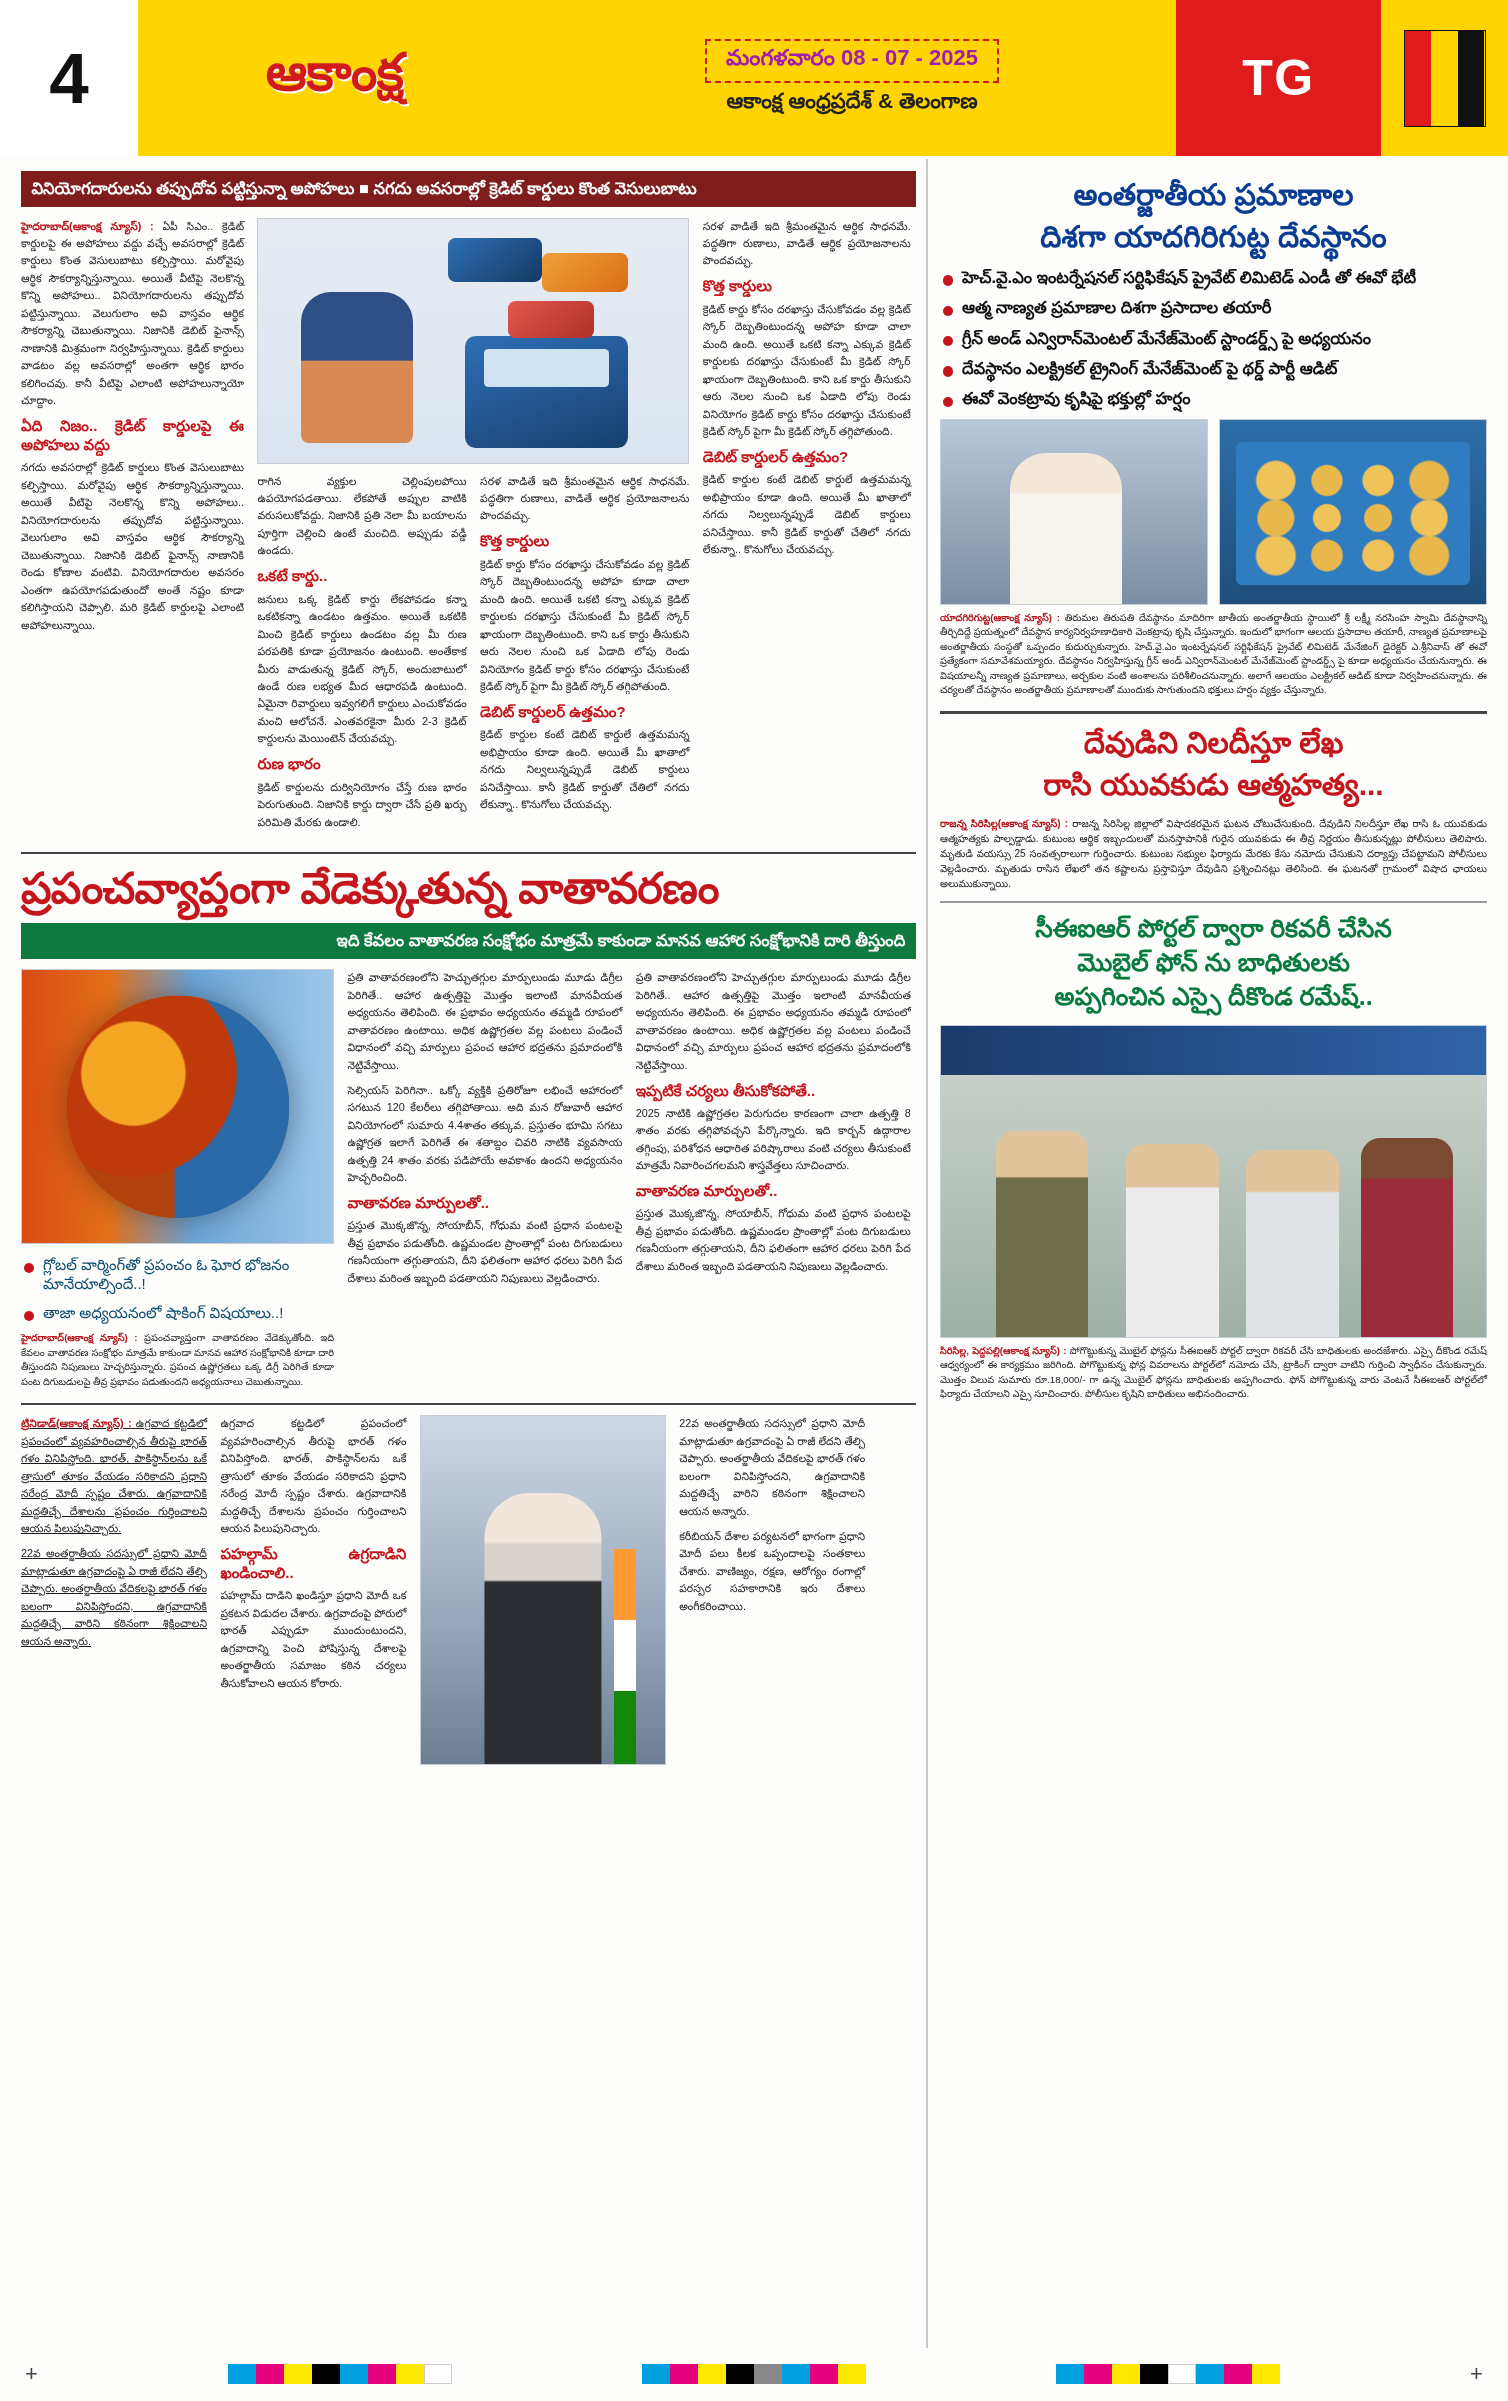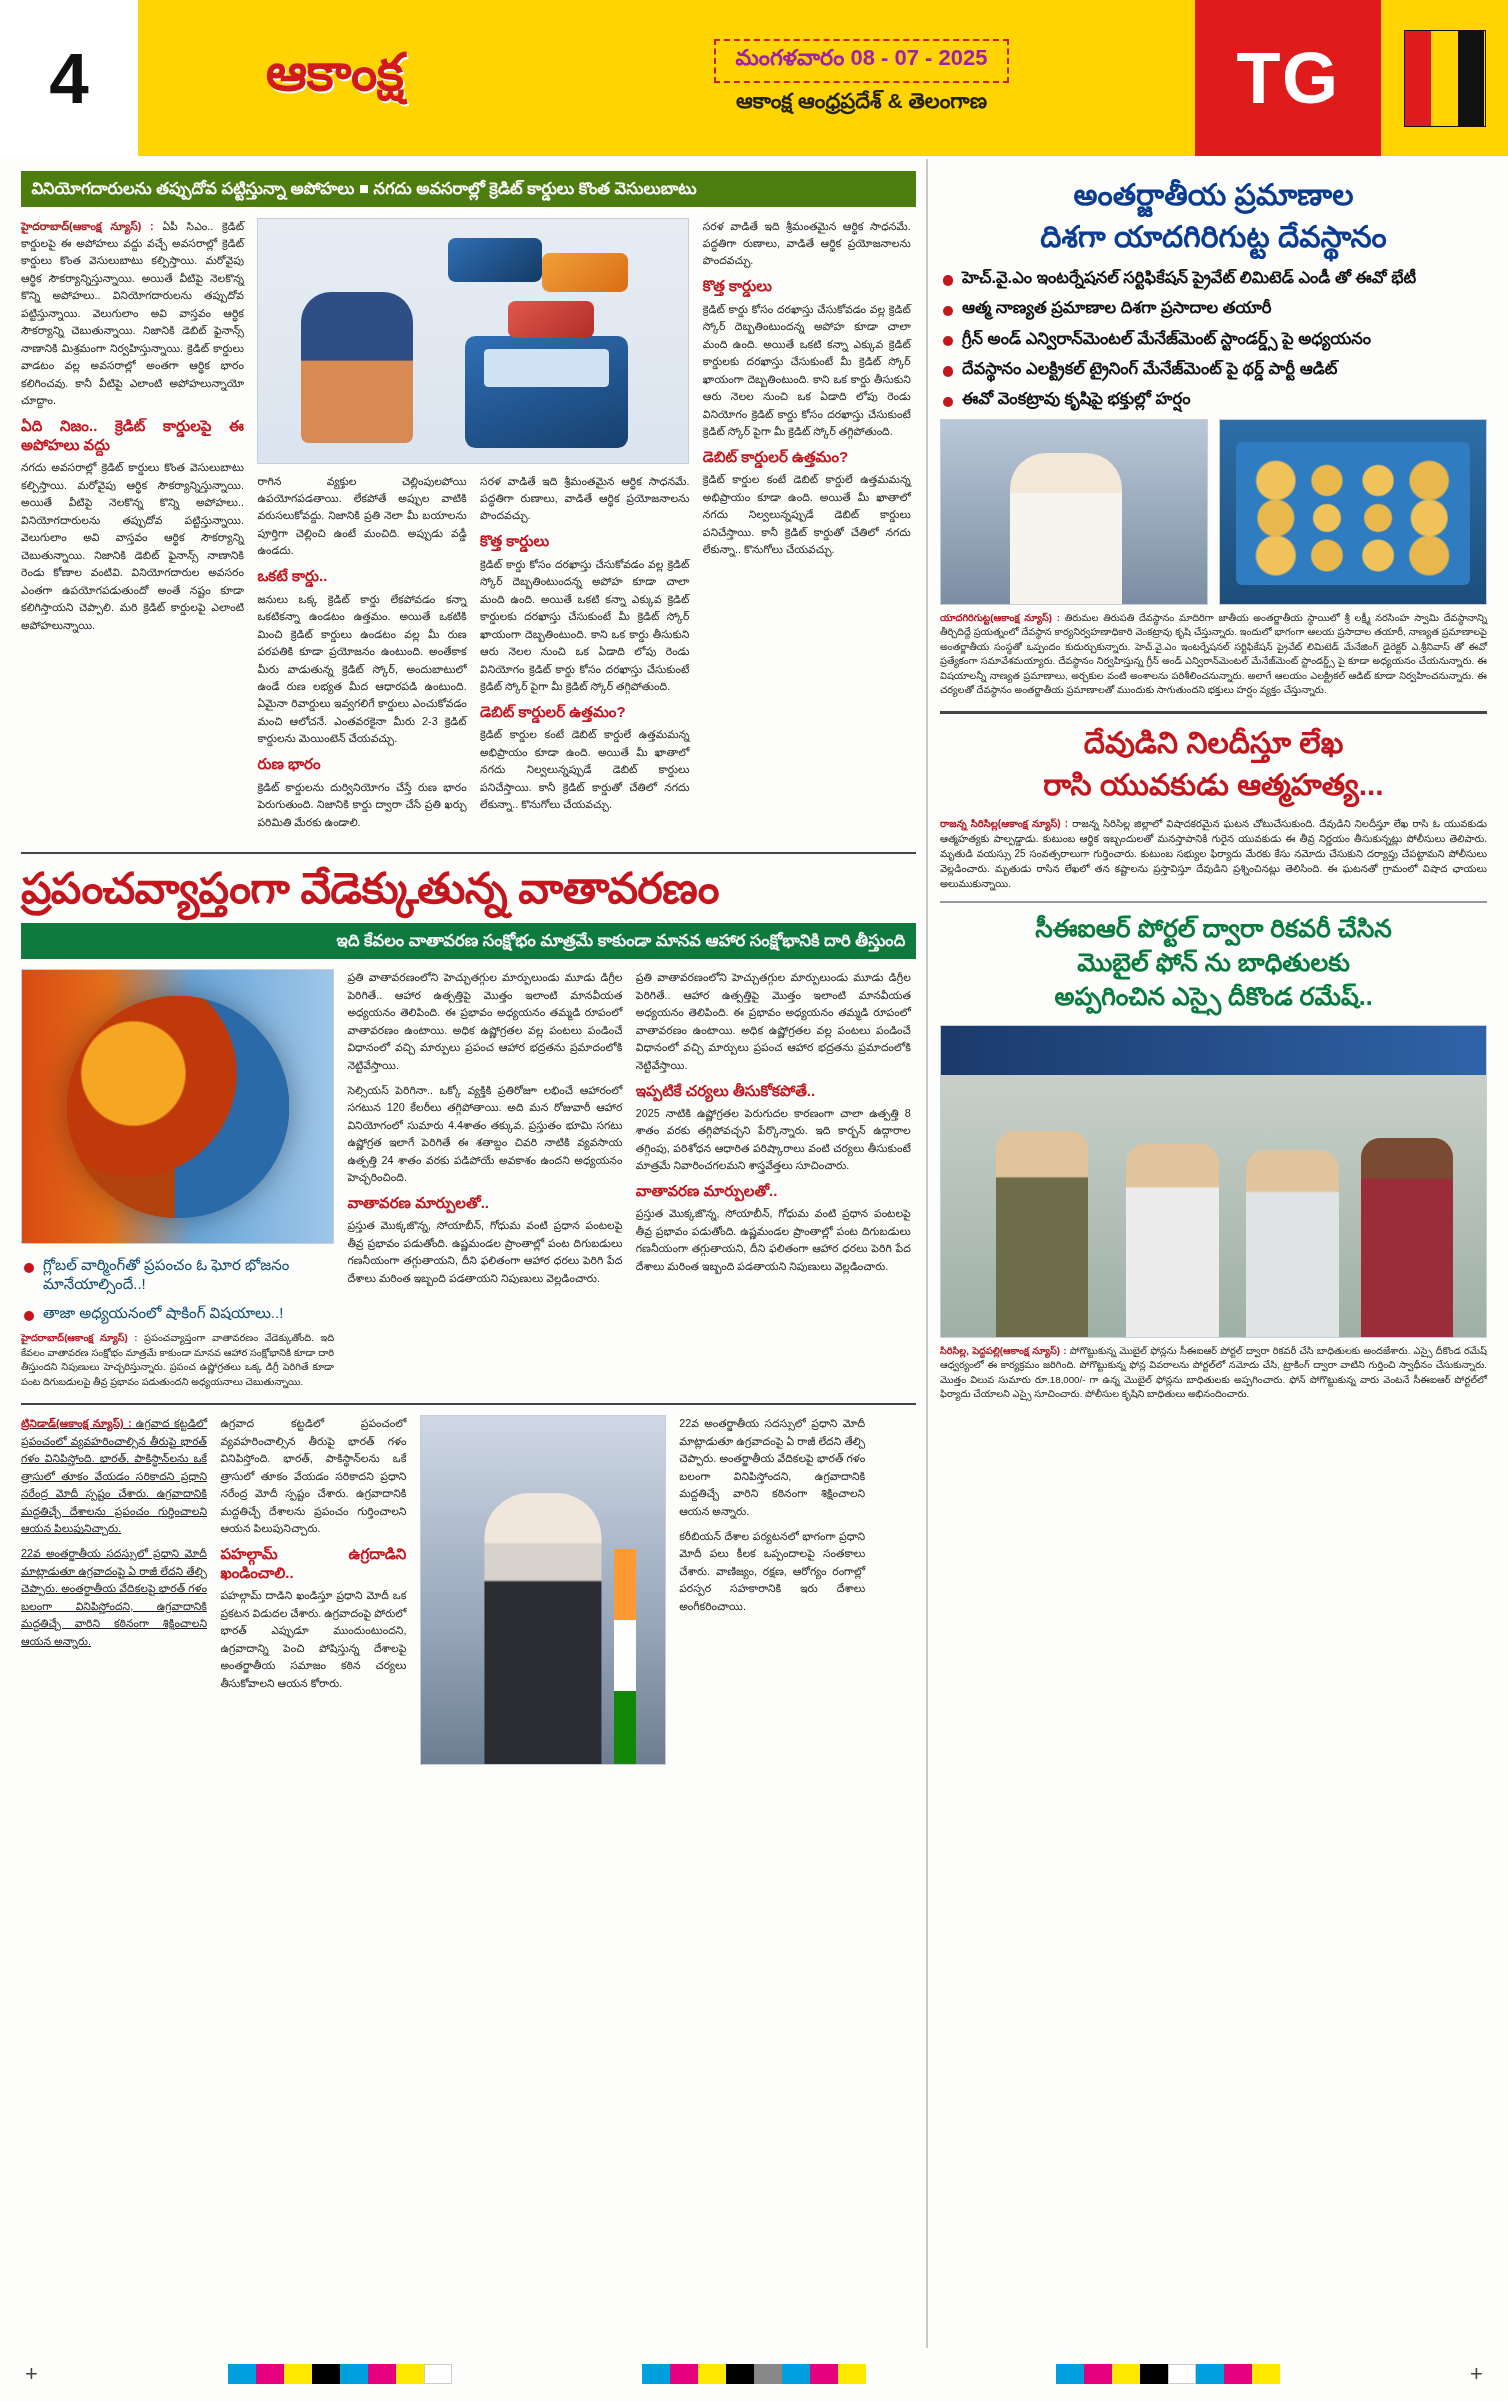--- a/index.html
+++ b/index.html
@@ -42,22 +42,22 @@
   .mast-date {
     flex:1; display:flex; flex-direction:column; align-items:center; justify-content:center;
     gap:6px;
   }
   .mast-date .d1 {
     border:2.2px dashed #d11a1a; padding:4.5px 19.4px;
     font-size:22px; font-weight:bold; color:#a21caf; background:#ffd400;
   }
   .mast-date .d2 { font-size:21px; color:#222; font-weight:bold; }
   .mast-tg {
-    width:186px; background:#e01b1b; display:flex; align-items:center; justify-content:center;
-    color:#ffffff; font-size:72px; font-weight:bold; letter-spacing:1.5px;
+    width:205px; background:#e01b1b; display:flex; align-items:center; justify-content:center;
+    color:#ffffff; font-size:50px; font-weight:bold; letter-spacing:1.5px;
   }
   .mast-flag {
     width:127px; display:flex; align-items:center; justify-content:center; background:#ffd400;
   }
   .flagbox { width:82px; height:97px; position:relative; border:1.5px solid #111; }
   .flagbox .bar { position:absolute; top:0; bottom:0; width:33.33%; }
   .flagbox .b1 { left:0; background:#e01b1b; }
   .flagbox .b2 { left:33.33%; background:#ffd400; }
   .flagbox .b3 { left:66.66%; background:#111; }
 
@@ -70,21 +70,21 @@
   .col-right { width:582px; padding:12px 21px 0 12px; border-left:2.2px solid #c9c9c9; }
 
   
   .headline-main {
     font-size:43px; font-weight:bold; color:#123a8f;
     line-height:1.15; letter-spacing:-0.7px; margin:3px 0 9px 0;
   }
   .headline-green { color:#0a7b3e; }
   .headline-red { color:#c4161c; }
   .subbar {
-    background:#4d7c0f; color:#fff; font-size:16.4px; font-weight:bold;
+    background:#7f1d1d; color:#fff; font-size:16.4px; font-weight:bold;
     padding:7.4px 10.4px; margin-bottom:10.4px; line-height:1.3;
   }
   .subbar-green { background:#0f7a3d;text-align:right; }
   .rule { height:2.2px; background:#444; margin:13.4px 0 10.4px 0; }
   .rule-thin { height:1.5px; background:#999; margin:10.4px 0; }
 
   .cols3 { display:flex; gap:13.4px; }
   .cols2 { display:flex; gap:13.4px; }
   .tcol { font-size:10.8px; line-height:1.62; text-align:justify; color:#1a1a1a; }
   .tcol p { margin:0 0 7.4px 0; }

